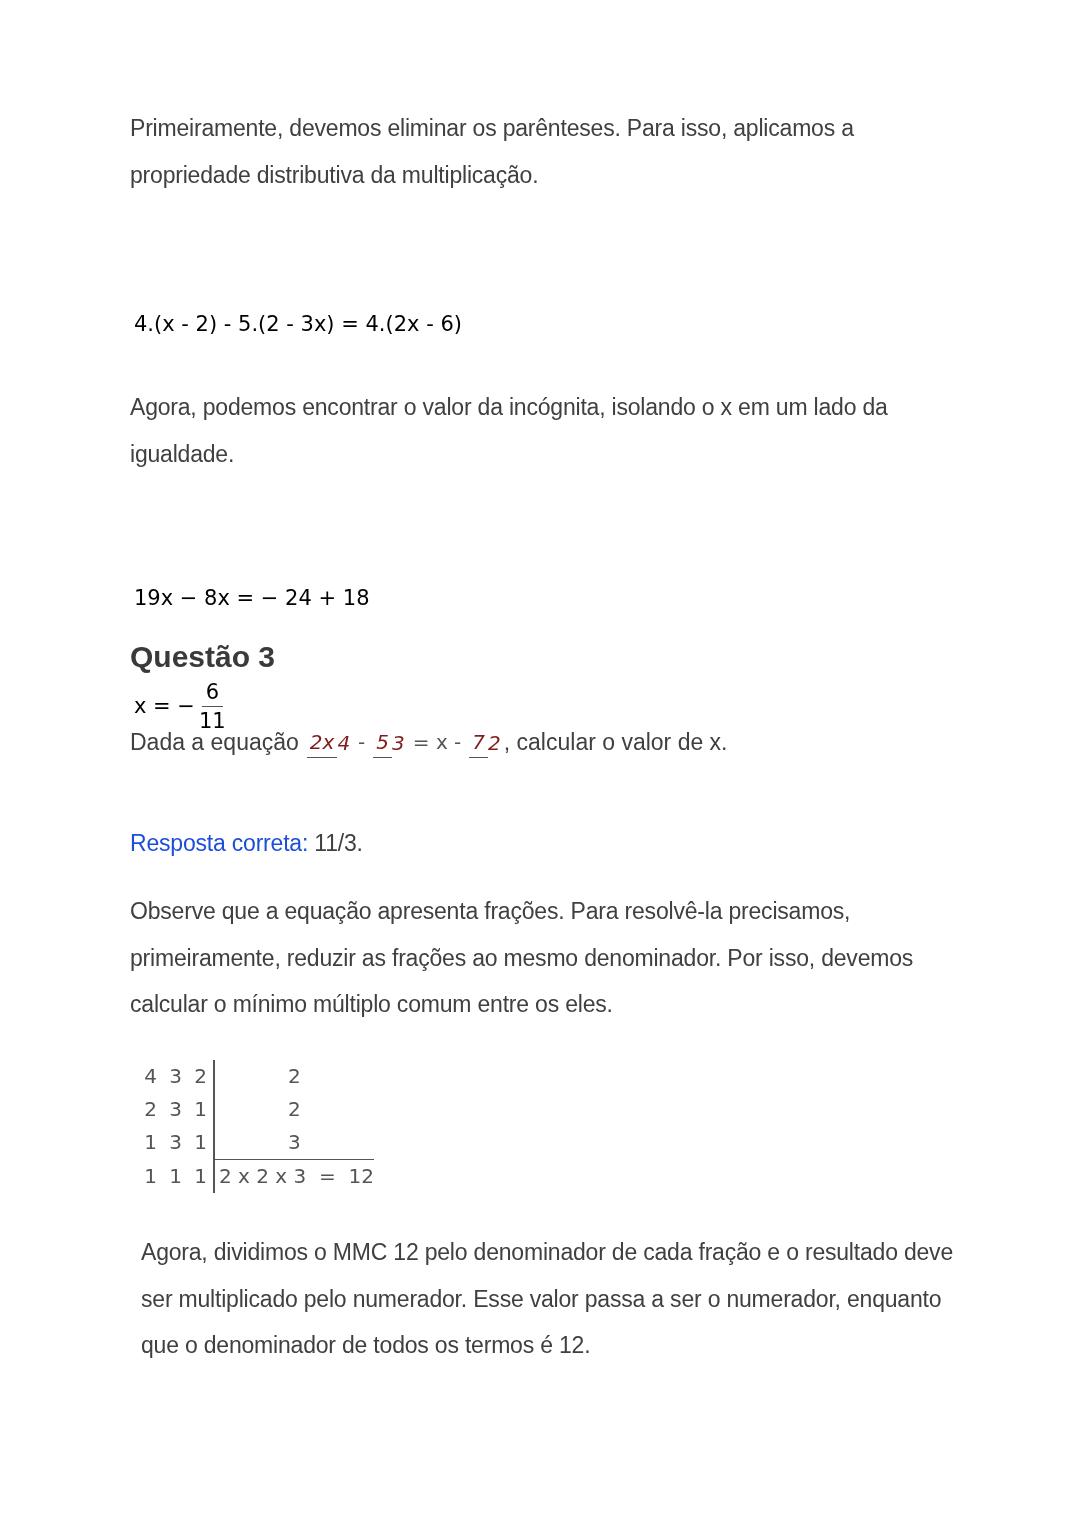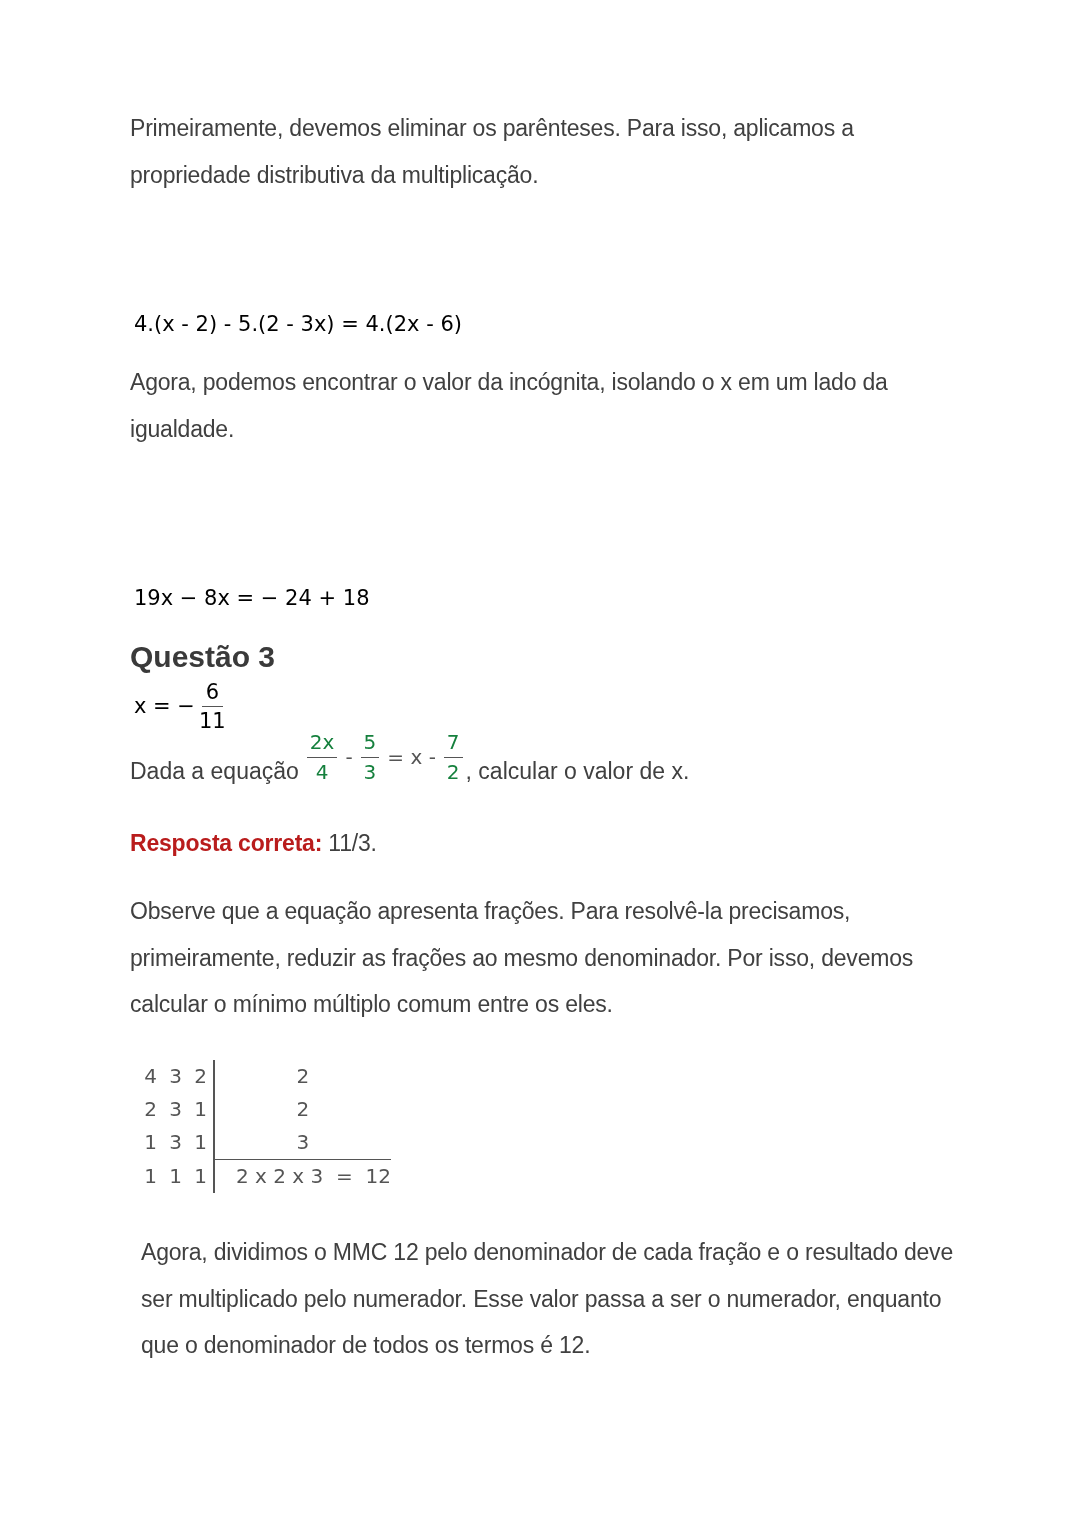--- a/index.html
+++ b/index.html
@@ -29,52 +29,52 @@
       font-family: "Liberation Sans", sans-serif;
       font-weight: bold; font-size: 30px; color: #3a3a3a;
     }
     .eqline {
       position: absolute; left: 0; top: 728px;
       display: flex; align-items: flex-end;
       font-family: "Liberation Sans", sans-serif;
       font-size: 23px; color: #404040;
     }
     .eqline .mfrac {
-      display: inline-flex; flex-direction: column; align-items: center;
-      font-family: "DejaVu Sans", sans-serif; font-size: 20px; color: #15803d;
-      line-height: 29px; margin: 0 3px;
+      display: inline-flex; flex-direction: row; align-items: center;
+      font-family: "DejaVu Sans", sans-serif; font-size: 20px; color: #7f1d1d;
+      line-height: 29px; margin: 0 3px; font-style: italic;
     }
     .eqline .mfrac .num { border-bottom: 1.5px solid #555; padding: 0 3px; }
     .eqline .op {
       font-family: "DejaVu Sans", sans-serif; font-size: 20px; color: #555;
       align-self: center; margin: 0 5px; padding-bottom: 2px;
     }
-    .answer-label { color: #b91c1c; font-weight: bold; }
+    .answer-label { color: #1d4ed8; font-weight: normal; }
     .mmc {
       position: absolute; left: 8px; top: 1060px;
       font-family: "DejaVu Sans", sans-serif; font-size: 20px; color: #555;
     }
     .mmc table { border-collapse: collapse; }
     .mmc td { padding: 0; height: 33px; line-height: 33px; text-align: center; }
     .mmc td.l { width: 25px; }
     .mmc td.div { border-left: 2px solid #555; width: 150px; }
-    .mmc tr.last td.div { border-top: 1.5px solid #555; text-align: left; padding-left: 21px; }
+    .mmc tr.last td.div { border-top: 1.5px solid #555; text-align: left; padding-left: 4px; }
   </style>
 </head>
 <body>
 
 <div class="page">
 
   <div class="p" style="top:105px;">Primeiramente, devemos eliminar os parênteses. Para isso, aplicamos a propriedade distributiva da multiplicação.</div>
 
   <div class="math" style="top:242px;">
     <span class="line">4.(x - 2) - 5.(2 - 3x) = 4.(2x - 6)</span>
   </div>
 
-  <div class="p" style="top:359px;">Agora, podemos encontrar o valor da incógnita, isolando o x em um lado da igualdade.</div>
+  <div class="p" style="top:384px;">Agora, podemos encontrar o valor da incógnita, isolando o x em um lado da igualdade.</div>
 
   <div class="math" style="top:516px;">
     <span class="line">19x − 8x = − 24 + 18</span>
     <span class="frac-line">
       <span>x = −</span>
       <span class="frac">
         <span class="num">6</span>
         <span class="den">11</span>
       </span>
     </span>

